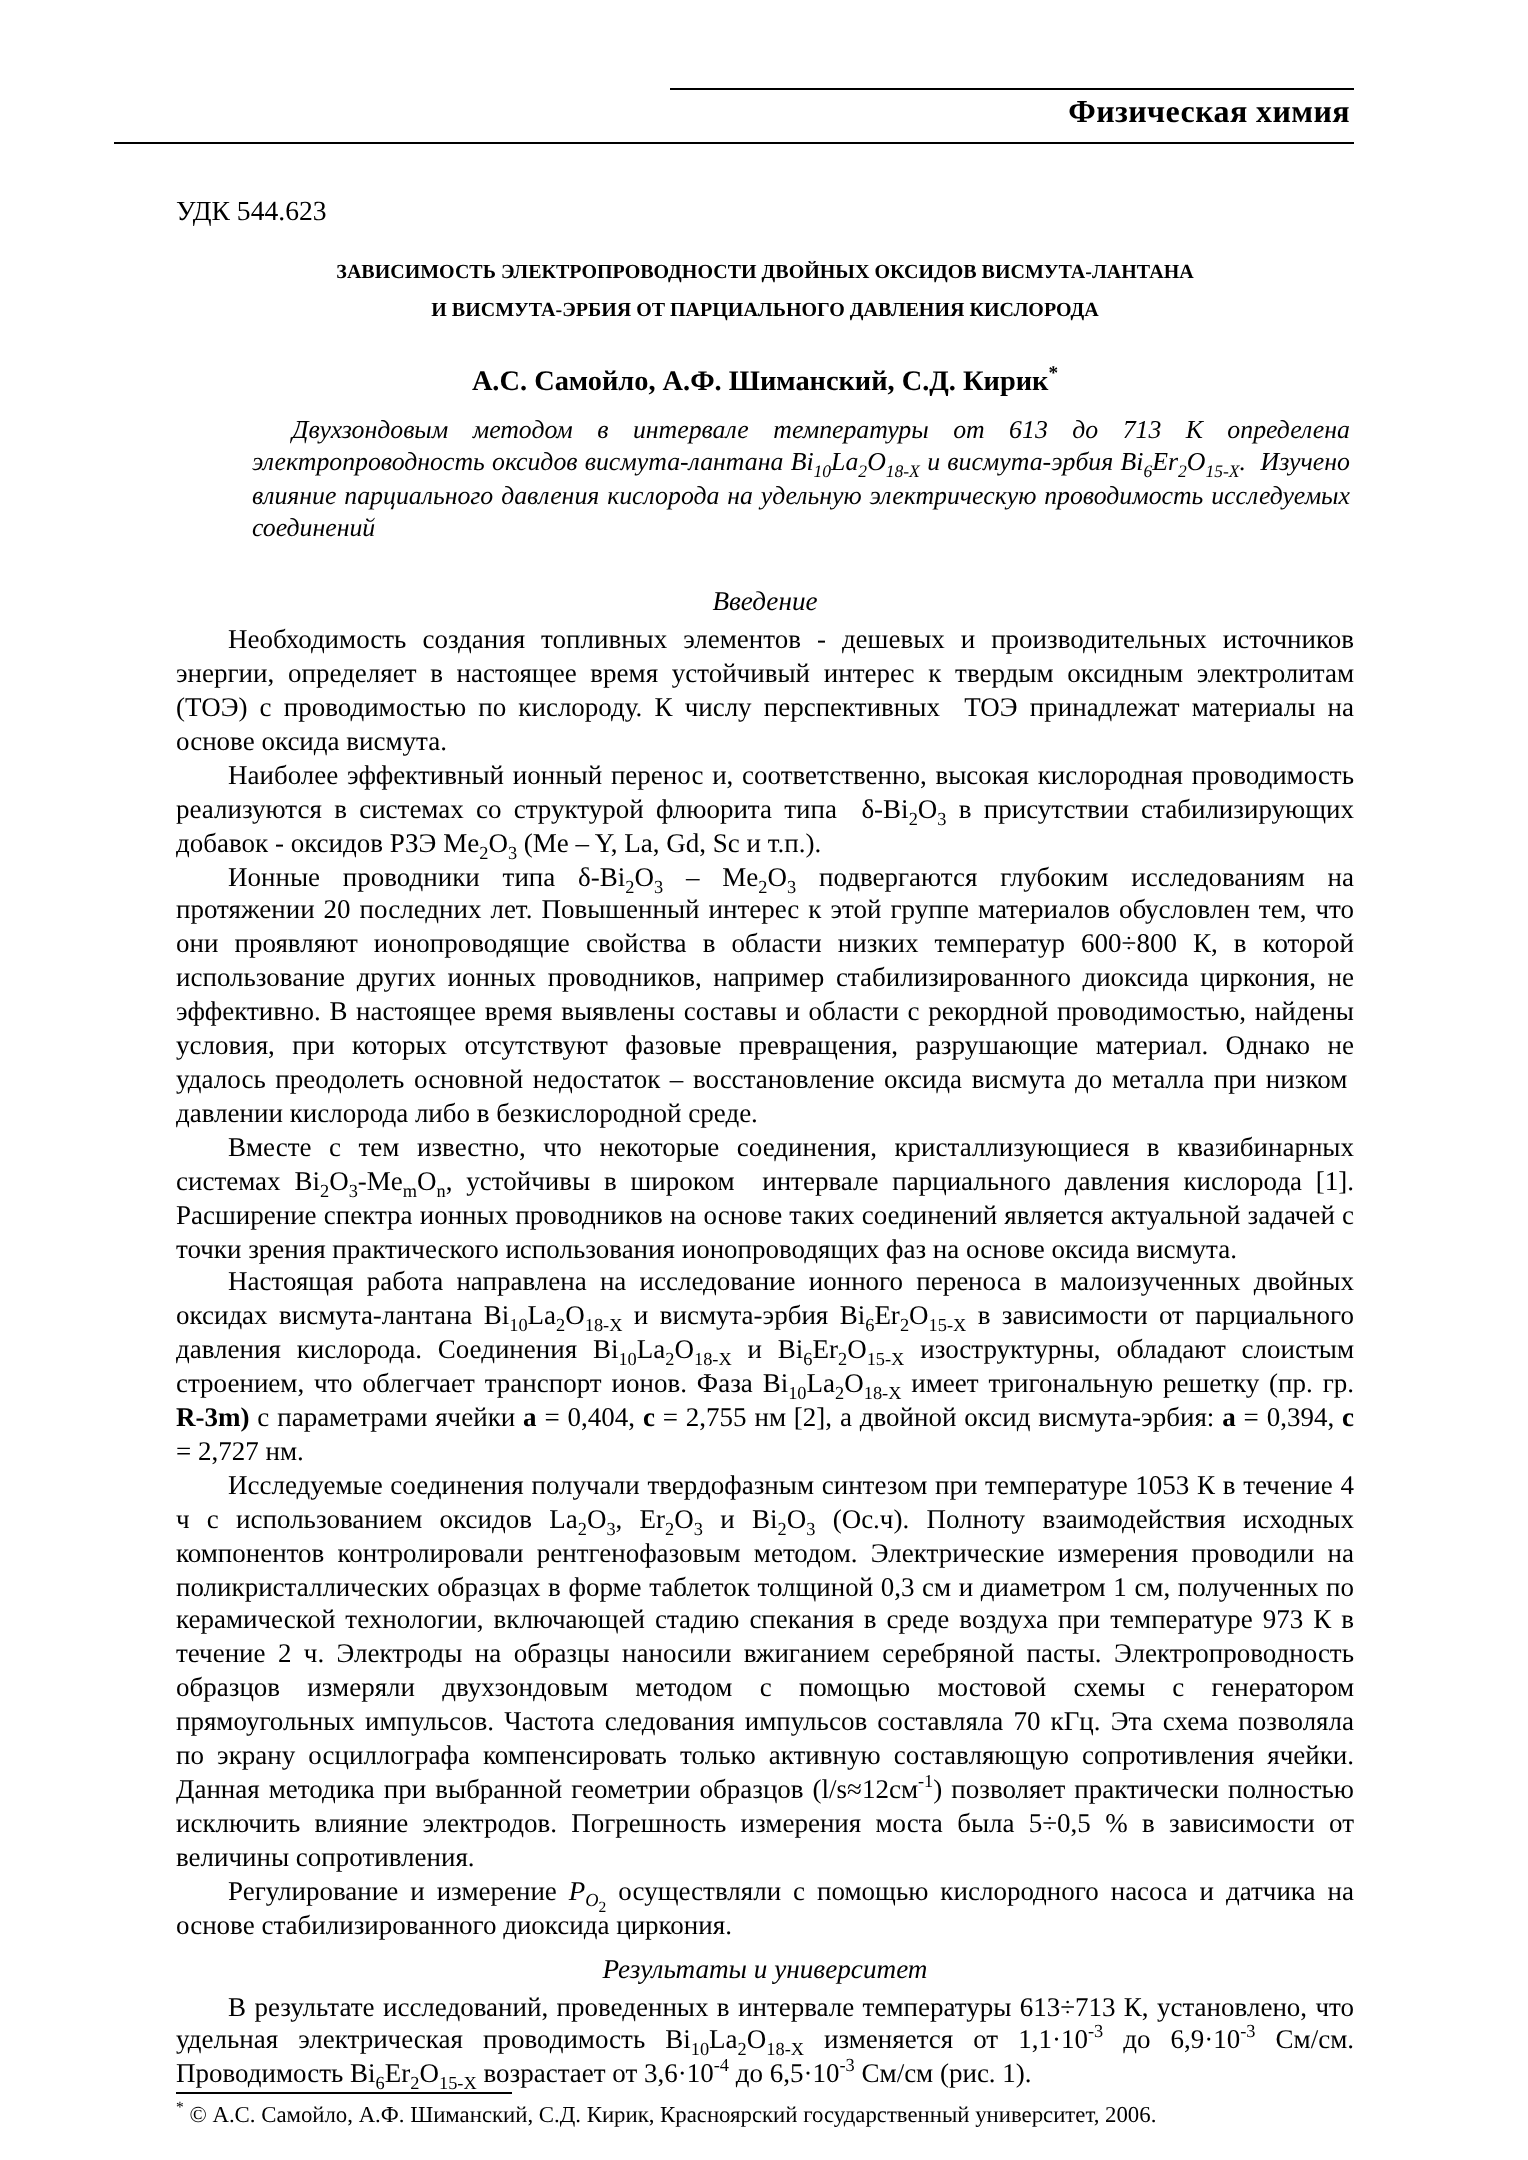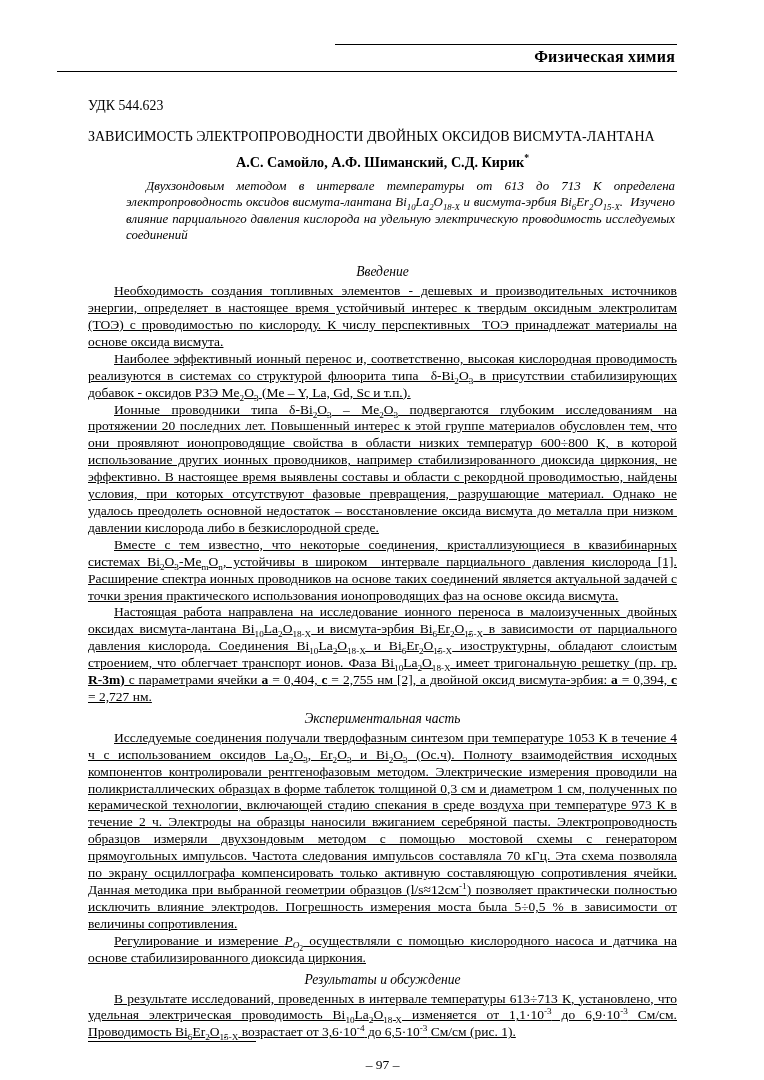--- a/index.html
+++ b/index.html
@@ -20,39 +20,39 @@
   .rule-top { width:342px; margin-left:auto; border-top:1.5px solid #000; }
   .journal-title {
     text-align:right; font-weight:bold; font-size:16px;
     padding:3px 2px 5px 0; letter-spacing:0.2px;
   }
   .rule-bottom { width:calc(100% + 31px); margin-left:-31px; border-top:1.5px solid #000; }
 
   .udc { margin-top:26px; font-size:13.8px; }
 
   .article-title {
-    margin-top:13px; text-align:left;
-    font-weight:normal; font-size:14px; line-height:19px;
+    margin-top:13px; text-align:center;
+    font-weight:bold; font-size:10px; line-height:19px;
   }
   .authors {
-    margin-top:8px; text-align:center;
+    margin-top:18px; text-align:center;
     font-weight:bold; font-size:14.2px;
   }
   .abstract {
     margin:7px 2px 16px 38px;
     font-style:italic; font-size:12.9px; line-height:16.3px;
     text-align:justify; text-indent:20px;
   }
   .section-heading {
     margin:5px 0 3px; text-align:center;
     font-weight:normal; font-style:italic; font-size:13.6px;
   }
   .para {
     font-size:13.5px; line-height:16.9px;
-    text-align:justify; text-indent:26px;text-decoration:underline;
+    text-align:justify; text-indent:26px;
   }
   sub, sup { font-size:68%; line-height:0; }
   sub sub { font-size:85%; }
 
   .footer { margin-top:auto; }
   .footnote-rule { width:168px; border-top:1px solid #000; margin-bottom:4px; }
   .footnote { font-size:11.4px; line-height:14px; }
   .page-number { margin-top:15px; text-align:center; font-size:13.5px; }
 </style>
 </head>
@@ -63,44 +63,45 @@
   <div>
     <div class="rule-top"></div>
     <div class="journal-title">Физическая химия</div>
     <div class="rule-bottom"></div>
   </div>
 
   <div class="udc">УДК 544.623</div>
 
   <h1 class="article-title">
     <span style="display:block">ЗАВИСИМОСТЬ ЭЛЕКТРОПРОВОДНОСТИ ДВОЙНЫХ ОКСИДОВ ВИСМУТА-ЛАНТАНА</span>
+    <span style="display:block">И ВИСМУТА-ЭРБИЯ ОТ ПАРЦИАЛЬНОГО ДАВЛЕНИЯ КИСЛОРОДА</span>
   </h1>
 
   <div class="authors"><span>А.С. Самойло, А.Ф. Шиманский, С.Д. Кирик</span><sup>*</sup></div>
 
   <div class="abstract">Двухзондовым методом в интервале температуры от 613 до 713 К определена электропроводность оксидов висмута-лантана Bi<sub>10</sub>La<sub>2</sub>O<sub>18-X</sub> и висмута-эрбия Bi<sub>6</sub>Er<sub>2</sub>O<sub>15-X</sub>. &nbsp;Изучено влияние парциального давления кислорода на удельную электрическую проводимость исследуемых соединений</div>
 
   <div class="section">
     <h2 class="section-heading">Введение</h2>
     <p class="para">Необходимость создания топливных элементов - дешевых и производительных источников энергии, определяет в настоящее время устойчивый интерес к твердым оксидным электролитам (ТОЭ) с проводимостью по кислороду. К числу перспективных&nbsp; ТОЭ принадлежат материалы на основе оксида висмута.</p>
     <p class="para">Наиболее эффективный ионный перенос и, соответственно, высокая кислородная проводимость реализуются в системах со структурой флюорита типа&nbsp; δ-Bi<sub>2</sub>O<sub>3</sub> в присутствии стабилизирующих добавок - оксидов РЗЭ Me<sub>2</sub>O<sub>3</sub> (Me – Y, La, Gd, Sc и т.п.).</p>
     <p class="para">Ионные проводники типа δ-Bi<sub>2</sub>O<sub>3</sub> – Me<sub>2</sub>O<sub>3</sub> подвергаются глубоким исследованиям на протяжении 20 последних лет. Повышенный интерес к этой группе материалов обусловлен тем, что они проявляют ионопроводящие свойства в области низких температур 600÷800 К, в которой использование других ионных проводников, например стабилизированного диоксида циркония, не эффективно. В настоящее время выявлены составы и области с рекордной проводимостью, найдены условия, при которых отсутствуют фазовые превращения, разрушающие материал. Однако не удалось преодолеть основной недостаток – восстановление оксида висмута до металла при низком&nbsp; давлении кислорода либо в безкислородной среде.</p>
     <p class="para">Вместе с тем известно, что некоторые соединения, кристаллизующиеся в квазибинарных системах Bi<sub>2</sub>O<sub>3</sub>-Me<sub>m</sub>O<sub>n</sub>, устойчивы в широком&nbsp; интервале парциального давления кислорода [1]. Расширение спектра ионных проводников на основе таких соединений является актуальной задачей с точки зрения практического использования ионопроводящих фаз на основе оксида висмута.</p>
     <p class="para">Настоящая работа направлена на исследование ионного переноса в малоизученных двойных оксидах висмута-лантана Bi<sub>10</sub>La<sub>2</sub>O<sub>18-X</sub> и висмута-эрбия Bi<sub>6</sub>Er<sub>2</sub>O<sub>15-X</sub> в зависимости от парциального давления кислорода. Соединения Bi<sub>10</sub>La<sub>2</sub>O<sub>18-X</sub> и Bi<sub>6</sub>Er<sub>2</sub>O<sub>15-X</sub> изоструктурны, обладают слоистым строением, что облегчает транспорт ионов. Фаза Bi<sub>10</sub>La<sub>2</sub>O<sub>18-X</sub> имеет тригональную решетку (пр. гр. <b>R-3m)</b> с параметрами ячейки <b>a</b> = 0,404, <b>c</b> = 2,755 нм [2], а двойной оксид висмута-эрбия: <b>a</b> = 0,394, <b>c</b> = 2,727 нм.</p>
   </div>
 
   <div class="section">
-    <h2 class="section-heading">Экспериментальная часть</h2>
     <p class="para">Исследуемые соединения получали твердофазным синтезом при температуре 1053 К в течение 4 ч с использованием оксидов La<sub>2</sub>O<sub>3</sub>, Er<sub>2</sub>O<sub>3</sub> и Bi<sub>2</sub>O<sub>3</sub> (Ос.ч). Полноту взаимодействия исходных компонентов контролировали рентгенофазовым методом. Электрические измерения проводили на поликристаллических образцах в форме таблеток толщиной 0,3 см и диаметром 1 см, полученных по керамической технологии, включающей стадию спекания в среде воздуха при температуре 973 К в течение 2 ч. Электроды на образцы наносили вжиганием серебряной пасты. Электропроводность образцов измеряли двухзондовым методом с помощью мостовой схемы с генератором прямоугольных импульсов. Частота следования импульсов составляла 70 кГц. Эта схема позволяла по экрану осциллографа компенсировать только активную составляющую сопротивления ячейки. Данная методика при выбранной геометрии образцов (l/s≈12см<sup>-1</sup>) позволяет практически полностью исключить влияние электродов. Погрешность измерения моста была 5÷0,5 % в зависимости от величины сопротивления.</p>
     <p class="para">Регулирование и измерение <i>P</i><sub><i>O</i><sub>2</sub></sub> осуществляли с помощью кислородного насоса и датчика на основе стабилизированного диоксида циркония.</p>
   </div>
 
   <div class="section">
-    <h2 class="section-heading">Результаты и обсуждение</h2>
+    <h2 class="section-heading">Результаты и университет</h2>
     <p class="para">В результате исследований, проведенных в интервале температуры 613÷713 К, установлено, что удельная электрическая проводимость Bi<sub>10</sub>La<sub>2</sub>O<sub>18-X</sub> изменяется от 1,1·10<sup>-3</sup> до 6,9·10<sup>-3</sup> См/см. Проводимость Bi<sub>6</sub>Er<sub>2</sub>O<sub>15-X</sub> возрастает от 3,6·10<sup>-4</sup> до 6,5·10<sup>-3</sup> См/см (рис. 1).</p>
   </div>
 
   <div class="footer">
     <div class="footnote-rule"></div>
+    <div class="footnote"><sup>*</sup><span> © А.С. Самойло, А.Ф. Шиманский, С.Д. Кирик, Красноярский государственный университет, 2006.</span></div>
     <div class="page-number">– 97 –</div>
   </div>
 
 </div>
 
 </body></html>

